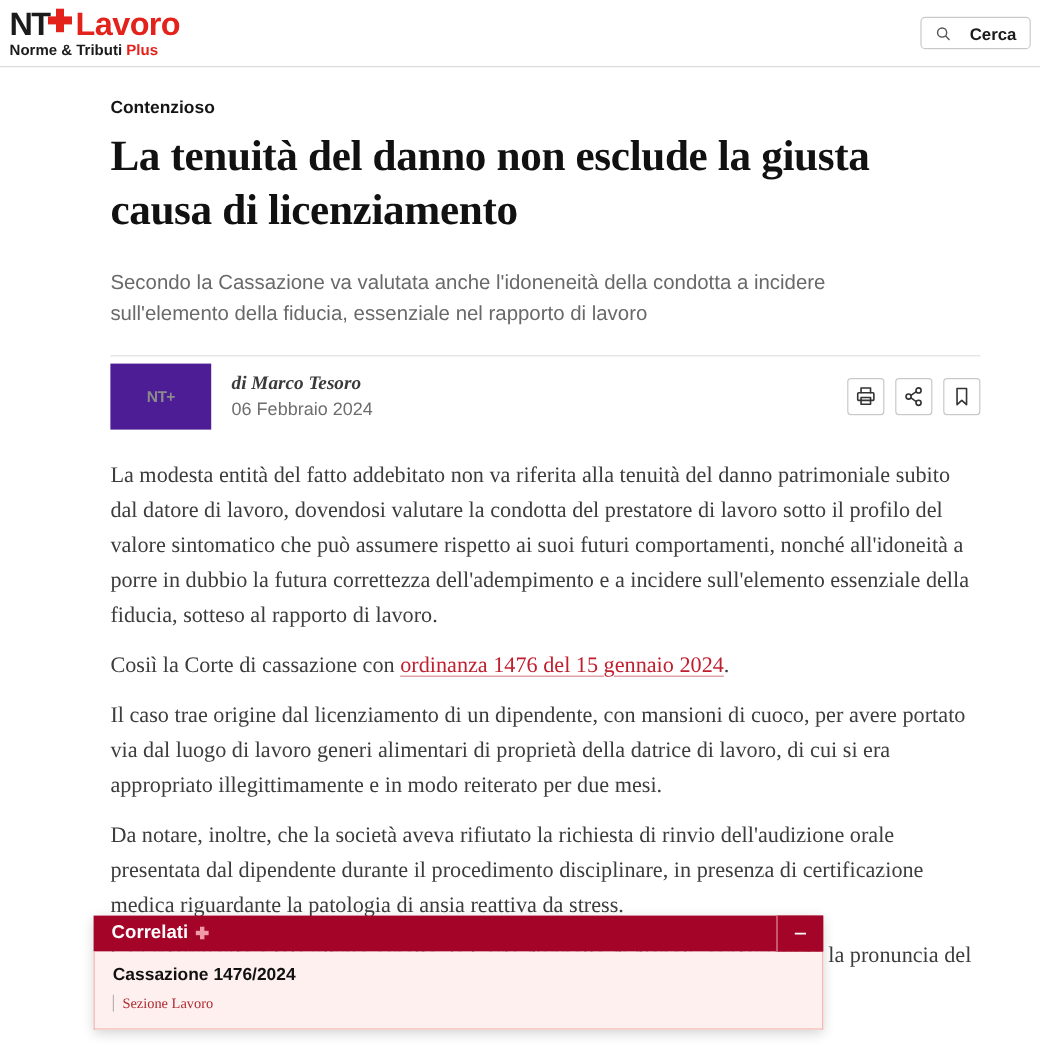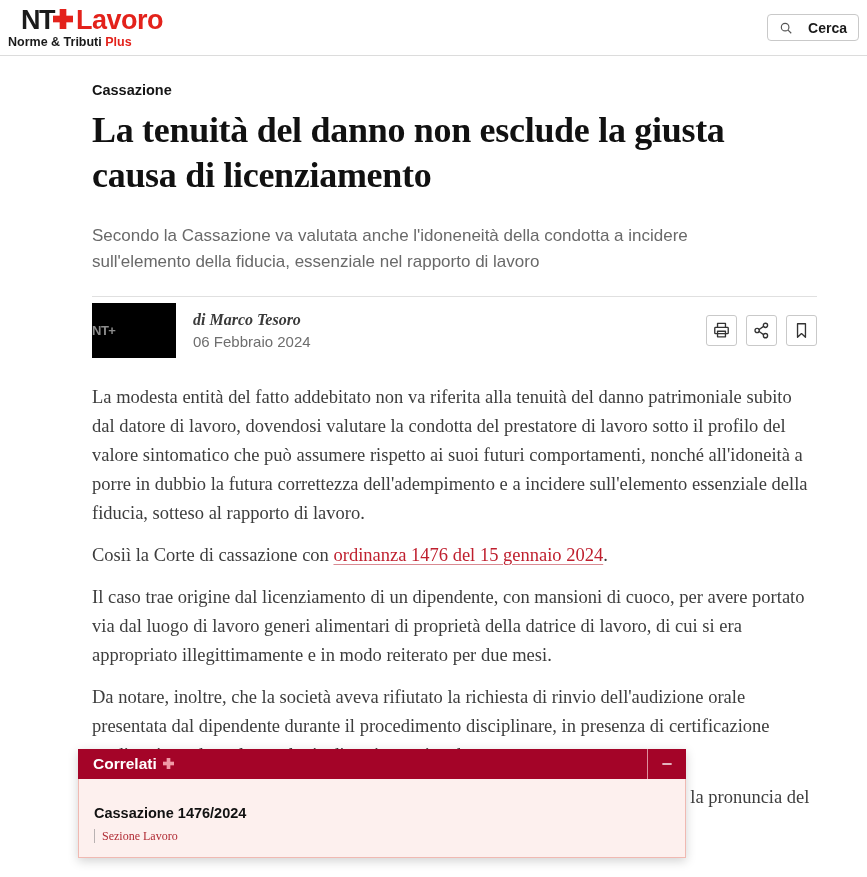--- a/index.html
+++ b/index.html
@@ -3,42 +3,42 @@
 <meta charset="utf-8">
 <style>
   * { margin:0; padding:0; box-sizing:border-box; }
   html,body { width:867px; height:877px; overflow:hidden; background:#ffffff;
               font-family:"Liberation Sans", sans-serif; }
 
   
   .header { height:56px; display:flex; align-items:center; justify-content:space-between;
             padding:0 8px 0 8px; border-bottom:1px solid #dcdcdc; background:#fff; }
   .logo { display:flex; flex-direction:column; line-height:1; cursor:pointer; }
-  .logo-row1 { display:flex; align-items:center;margin-left:13px; }
+  .logo-row1 { display:flex; align-items:flex-start; }
   .logo-nt { font-size:27px; font-weight:900; color:#1b1b1b; letter-spacing:-1.5px; }
   .logo-plus-svg { width:20px; height:20px; margin:0 3px 2px -1px; }
   .logo-name { font-size:27px; font-weight:900; color:#e3221b; letter-spacing:-0.5px; }
   .logo-row2 { font-size:12.5px; font-weight:800; color:#1b1b1b; margin-top:2px; }
   .logo-row2 .plus-word { color:#e3221b;margin-top:32px; }
   .search-btn { display:flex; align-items:center; gap:15px; height:27px; padding:0 11px;
                 border:1px solid #c9c9c9; border-radius:4px; background:#fff;
                 font-size:14px; font-weight:700; color:#1a1a1a; cursor:pointer; }
   .search-btn svg { width:14px; height:14px; stroke:#555; fill:none; stroke-width:2; }
 
   
   .article { margin-left:92px; width:725px; }
   .category { margin-top:26px; font-size:14.5px; font-weight:700; color:#151515; }
   .title { margin-top:10px; max-width:695px; font-family:"Liberation Serif", serif;
            font-size:36px; line-height:45px; font-weight:700; color:#111111; letter-spacing:-0.3px; }
   .subtitle { margin-top:25px; max-width:665px; font-size:17px; line-height:26px; color:#696969; }
   .divider { margin-top:21px; border-top:1px solid #e0e0e0; }
 
   .byline-row { margin-top:6px; display:flex; align-items:center; }
-  .thumb { width:84px; height:55px; background:#000000; display:flex; align-items:center;
-           justify-content:flex-start; }
+  .thumb { width:84px; height:55px; background:#4c1d95; display:flex; align-items:center;
+           justify-content:center; }
   .thumb-mark { font-size:13px; font-weight:900; color:#8b8b8b; letter-spacing:-0.5px; }
   .byline-text { margin-left:17px; }
   .byline { font-family:"Liberation Serif", serif; font-style:italic; font-weight:700;
             font-size:16px; color:#3a3a3a; }
   .date { margin-top:4px; font-size:15px; color:#6e6e6e; }
   .action-icons { margin-left:auto; display:flex; gap:9px; }
   .icon-btn { width:31px; height:31px; border:1px solid #c9c9c9; border-radius:3px;
               background:#fff; display:flex; align-items:center; justify-content:center;
               cursor:pointer; }
   .icon-btn svg { width:19px; height:19px; stroke:#333; fill:none; stroke-width:1.7;
@@ -55,21 +55,21 @@
                box-shadow:0 3px 10px rgba(0,0,0,0.18); }
   .correlati-bar { height:30px; background:#a40428; display:flex; align-items:center; }
   .correlati-title-wrap { display:flex; align-items:center; gap:6px; padding-left:15px; flex:1; }
   .correlati-title { color:#ffffff; font-size:15.5px; font-weight:700; }
   .correlati-plus-svg { width:11px; height:11px; }
   .correlati-min { width:39px; height:30px; border:none; background:#a40428; cursor:pointer;
                    border-left:1px solid rgba(255,220,220,0.65); display:flex;
                    align-items:center; justify-content:center; }
   .correlati-min svg { width:14px; height:14px; stroke:#fff; stroke-width:2.4; }
   .correlati-panel { background:#fdf0ee; border:1px solid #f0b9b2; border-top:none;
-                     padding:26px 15px 14px 15px; }
+                     padding:12px 15px 14px 15px; }
   .correlati-item-title { font-size:14.5px; font-weight:700; color:#111; cursor:pointer; }
   .correlati-item-source { margin-top:8px; font-family:"Liberation Serif", serif;
                            font-size:12px; color:#b02a33; border-left:1px solid #b9b2b2;
                            padding-left:7px; line-height:1.2; }
 </style>
 </head>
 <body>
 
 <div class="header">
   <div class="logo">
@@ -90,21 +90,21 @@
     <svg viewBox="0 0 24 24">
       <circle cx="10.5" cy="10.5" r="6.5"></circle>
         <line x1="15.5" y1="15.5" x2="21" y2="21"></line>
     </svg>
     <span>Cerca</span>
   </button>
 </div>
 
 <div class="article">
 
-  <div class="category">Cassazione</div>
+  <div class="category">Contenzioso</div>
 
   <h1 class="title">La tenuità del danno non esclude la giusta causa di licenziamento</h1>
 
   <div class="subtitle">Secondo la Cassazione va valutata anche l'idoneneità della condotta a incidere sull'elemento della fiducia, essenziale nel rapporto di lavoro</div>
 
   <div class="divider"></div>
 
   <div class="byline-row">
     <div class="thumb">
       <span class="thumb-mark">NT+</span>

